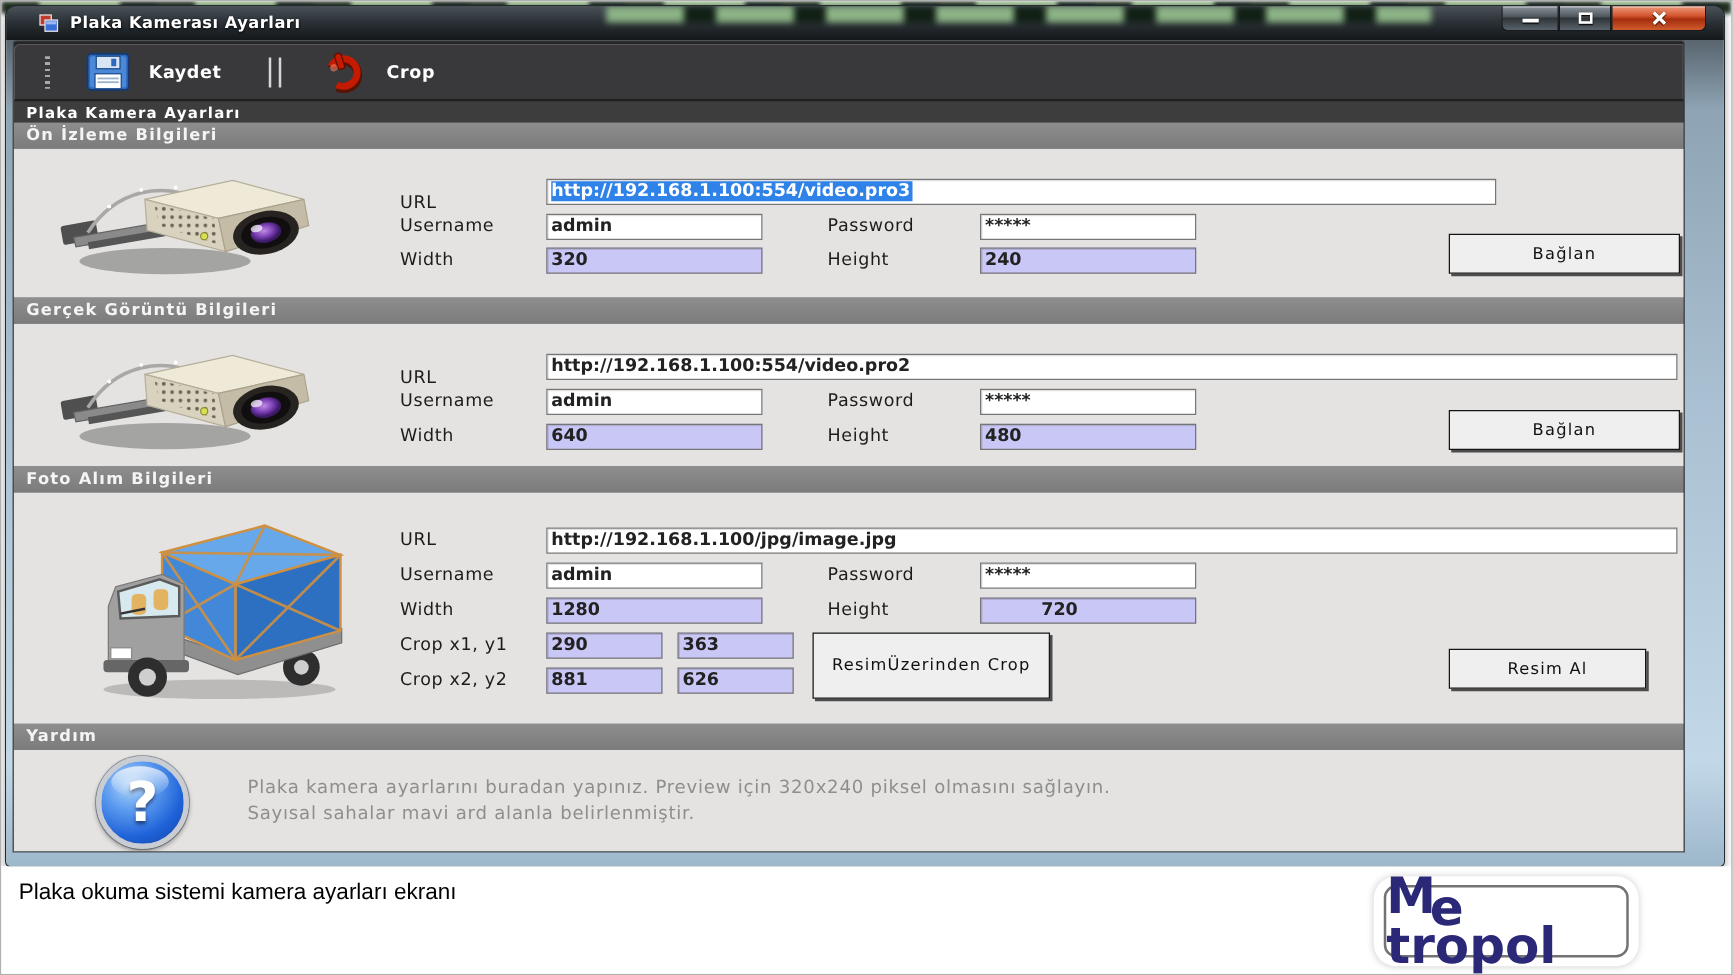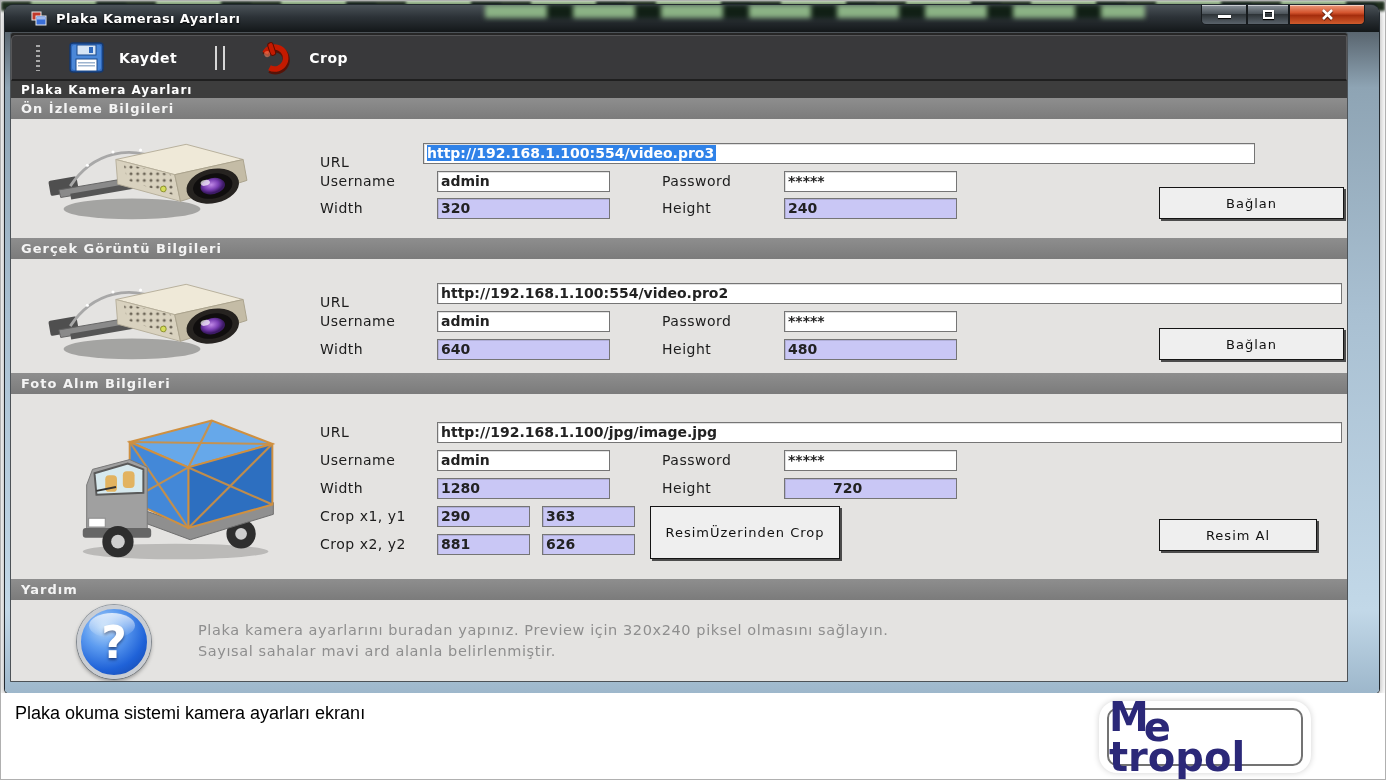--- a/index.html
+++ b/index.html
@@ -200,21 +200,21 @@
           <polygon points="86,34 136,46 140,68 90,52" fill="url(#dots1)"></polygon>
           <g transform="rotate(-12 180 58)">
             <ellipse cx="180" cy="58" rx="28" ry="18" fill="#262320"></ellipse>
             <ellipse cx="180" cy="58" rx="21" ry="13" fill="#100e0e"></ellipse>
             <ellipse cx="180" cy="58" rx="13" ry="8.5" fill="url(#purp1)"></ellipse>
             <ellipse cx="173" cy="53" rx="5" ry="3" fill="#fff" opacity=".7"></ellipse>
           </g>
           <circle cx="128" cy="61" r="3" fill="#d6de5a" stroke="#8a8f2c"></circle>
         </svg>
         <span class="f-label" style="left:309px; top:33px;">URL</span>
-        <div class="field" style="left:412px; top:24px; width:832px;"><span class="sel">http://192.168.1.100:554/video.pro3</span></div>
+        <div class="field" style="left:426px; top:24px; width:760px;"><span class="sel">http://192.168.1.100:554/video.pro3</span></div>
         <span class="f-label" style="left:309px; top:52px;">Username</span>
         <div class="field" style="left:426px; top:52px; width:173px;">admin</div>
         <span class="f-label" style="left:651px; top:52px;">Password</span>
         <div class="field" style="left:773px; top:52px; width:173px;">*****</div>
         <span class="f-label" style="left:309px; top:79px;">Width</span>
         <div class="field num" style="left:426px; top:79px; width:173px;">320</div>
         <span class="f-label" style="left:651px; top:79px;">Height</span>
         <div class="field num" style="left:773px; top:79px; width:173px;">240</div>
         <div class="btn3d btn-connect" style="top:68px;">Bağlan</div>
       </div>

